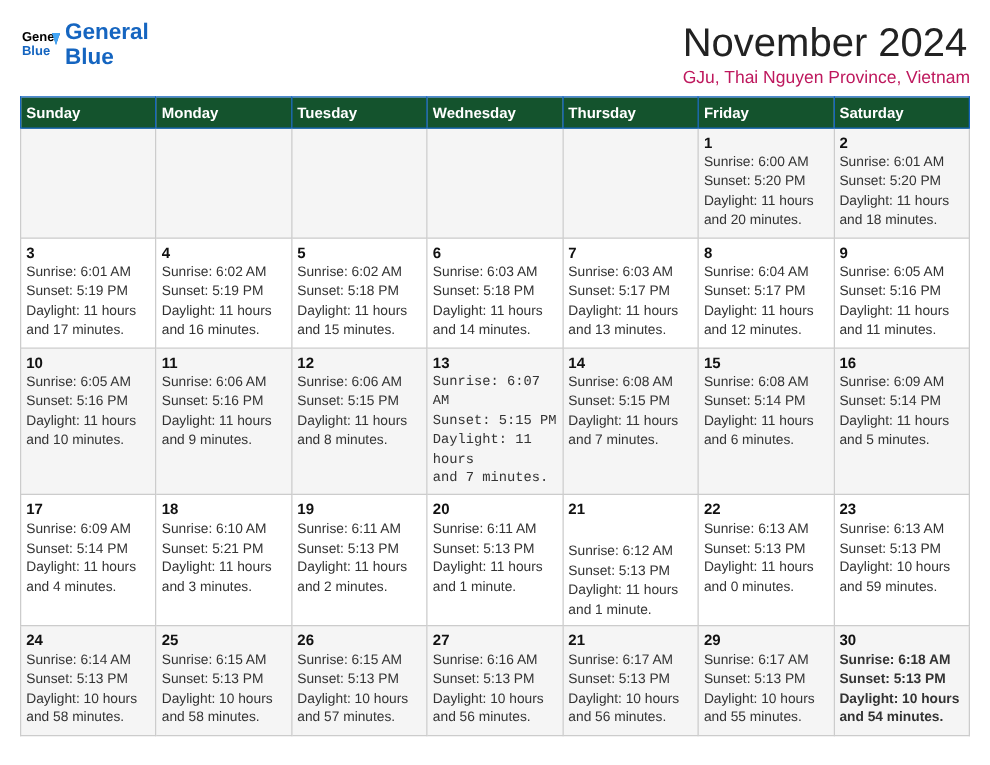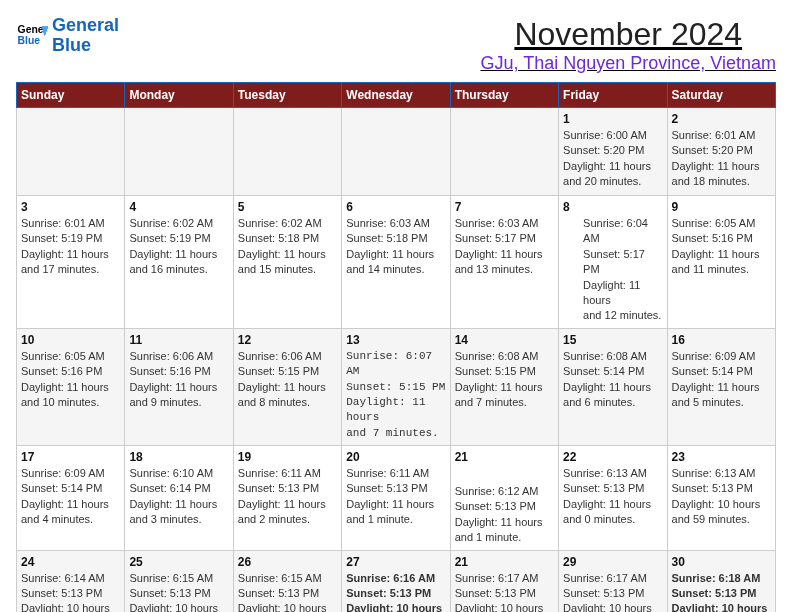--- a/index.html
+++ b/index.html
@@ -28,39 +28,38 @@
       line-height: 1.1;
     }
     .logo-text span {
       color: #1565c0;
     }
     .logo-icon {
       width: 32px;
       height: 32px;
     }
     .title-block {
-      text-align: center;
-      text-decoration: underline;
+      text-align: left;
     }
     .month-title {
       font-size: 32px;
       font-weight: normal;
       color: #222;
     }
     .subtitle {
-      font-size: 18px;
-      color: #6d28d9;
+      font-size: 14px;
+      color: #be185d;
     }
     table {
       width: 100%;
       border-collapse: collapse;
       table-layout: fixed;
     }
     thead th {
-      background: #7f1d1d;
+      background: #14532d;
       color: #fff;
       font-size: 12px;
       font-weight: bold;
       padding: 5px 4px;
       text-align: left;
       border: 1px solid #1565c0;
     }
     tbody td {
       vertical-align: top;
       border: 1px solid #ccc;
@@ -179,21 +178,21 @@
         </td>
         <td>
           <span class="day-num">7</span>
           <div class="day-info" style="white-space: pre-line;">Sunrise: 6:03 AM
 Sunset: 5:17 PM
 Daylight: 11 hours
 and 13 minutes.</div>
         </td>
         <td>
           <span class="day-num">8</span>
-          <div class="day-info" style="white-space: pre-line; margin-left: 20px;">Sunrise: 6:04 AM
+          <div class="day-info" style="white-space: pre-line;">Sunrise: 6:04 AM
 Sunset: 5:17 PM
 Daylight: 11 hours
 and 12 minutes.</div>
         </td>
         <td>
           <span class="day-num">9</span>
           <div class="day-info" style="white-space: pre-line;">Sunrise: 6:05 AM
 Sunset: 5:16 PM
 Daylight: 11 hours
 and 11 minutes.</div>
@@ -254,21 +253,21 @@
         <td>
           <span class="day-num">17</span>
           <div class="day-info" style="white-space: pre-line;">Sunrise: 6:09 AM
 Sunset: 5:14 PM
 Daylight: 11 hours
 and 4 minutes.</div>
         </td>
         <td>
           <span class="day-num">18</span>
           <div class="day-info" style="white-space: pre-line;">Sunrise: 6:10 AM
-Sunset: 6:14 PM
+Sunset: 5:21 PM
 Daylight: 11 hours
 and 3 minutes.</div>
         </td>
         <td>
           <span class="day-num">19</span>
           <div class="day-info" style="white-space: pre-line;">Sunrise: 6:11 AM
 Sunset: 5:13 PM
 Daylight: 11 hours
 and 2 minutes.</div>
         </td>
@@ -318,21 +317,21 @@
         </td>
         <td>
           <span class="day-num">26</span>
           <div class="day-info" style="white-space: pre-line;">Sunrise: 6:15 AM
 Sunset: 5:13 PM
 Daylight: 10 hours
 and 57 minutes.</div>
         </td>
         <td>
           <span class="day-num">27</span>
-          <div class="day-info" style="white-space: pre-line; font-weight: bold;">Sunrise: 6:16 AM
+          <div class="day-info" style="white-space: pre-line;">Sunrise: 6:16 AM
 Sunset: 5:13 PM
 Daylight: 10 hours
 and 56 minutes.</div>
         </td>
         <td>
           <span class="day-num">21</span>
           <div class="day-info" style="white-space: pre-line;">Sunrise: 6:17 AM
 Sunset: 5:13 PM
 Daylight: 10 hours
 and 56 minutes.</div>

